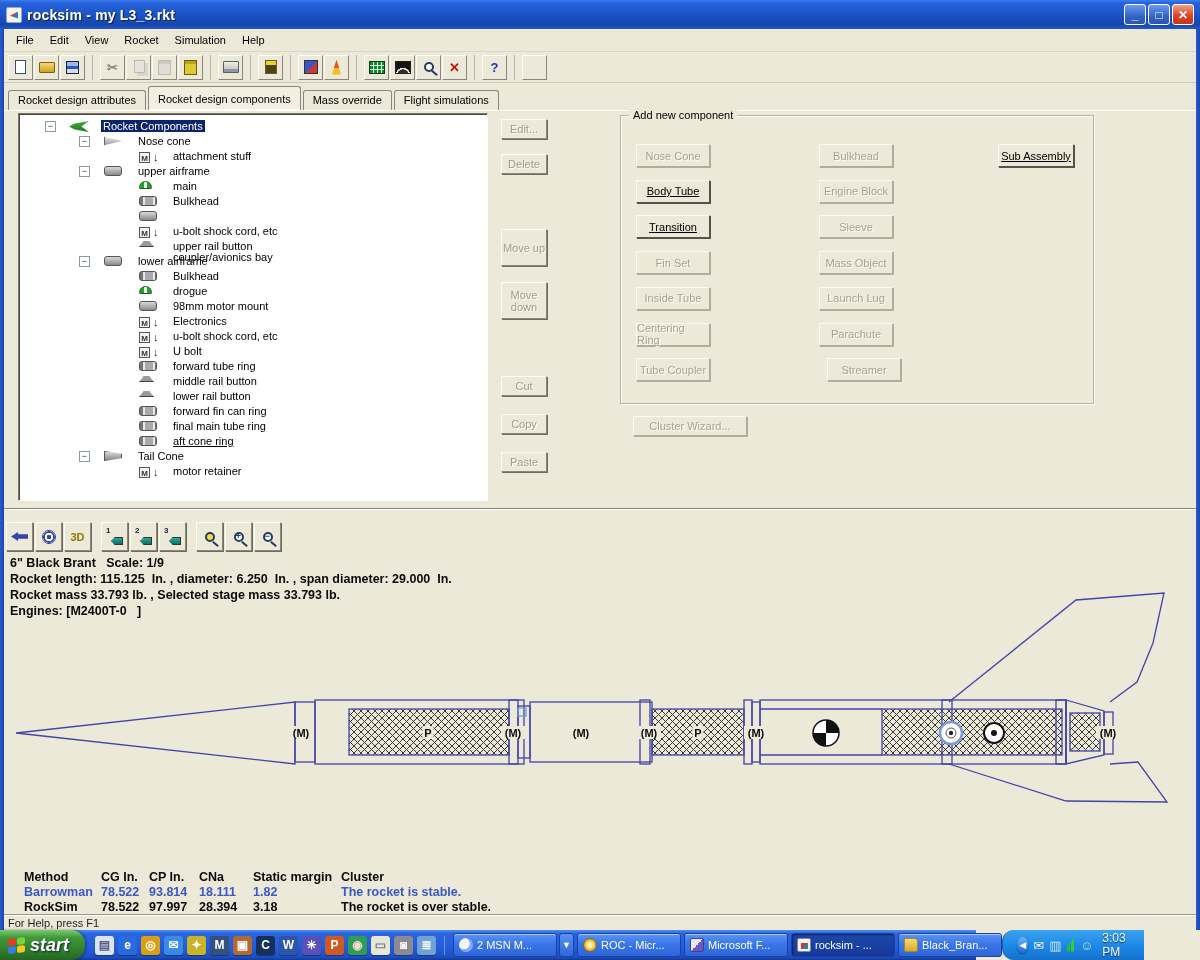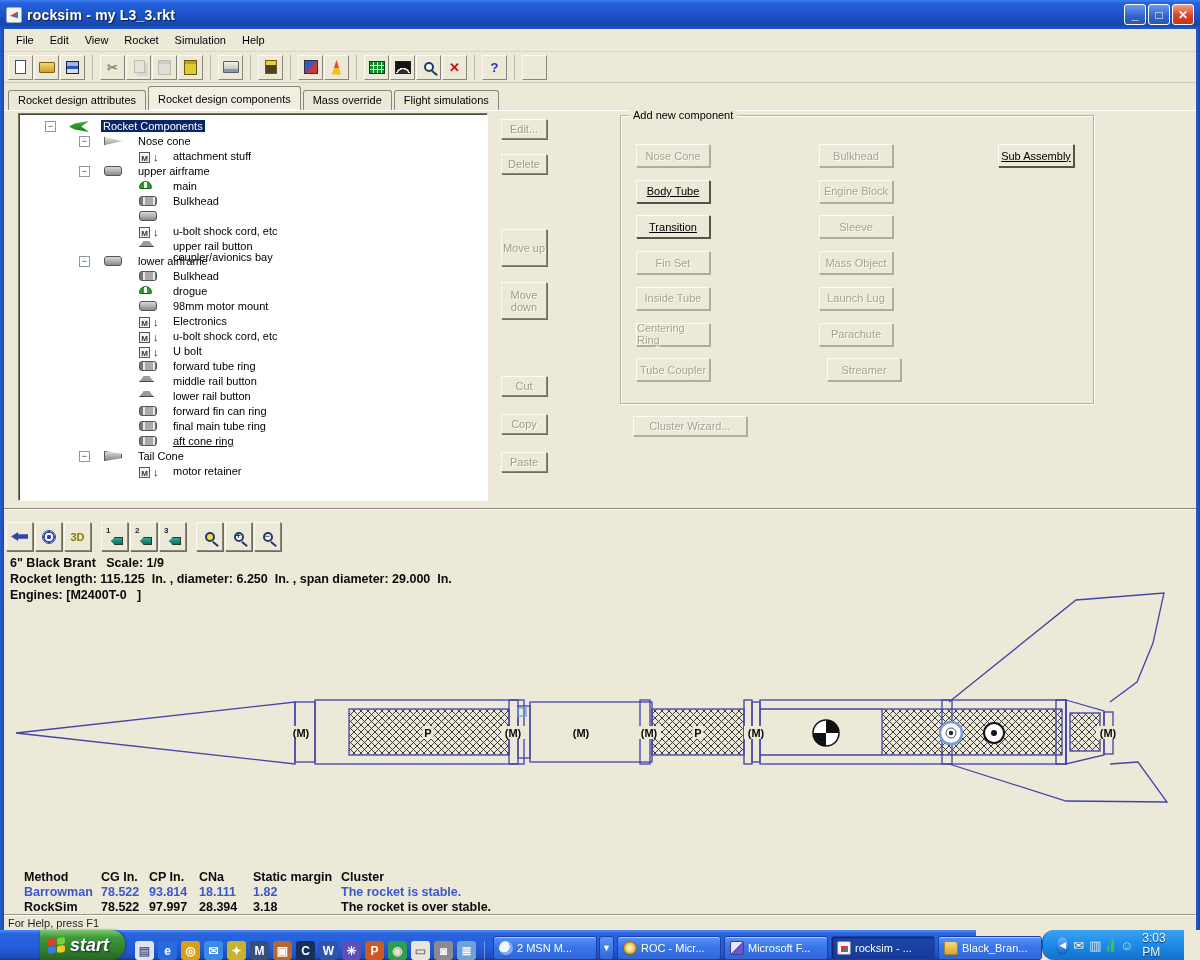--- a/index.html
+++ b/index.html
@@ -120,21 +120,21 @@
   .drawing { position:absolute; left:0; top:67px; width:1192px; height:235px; }
 
   .analysis { position:absolute; left:20px; top:352px; display:grid; grid-template-columns:77px 48px 50px 54px 88px auto;
     font-weight:bold; font-size:12.5px; line-height:15px; color:#0a0a0a; }
   .analysis .blue { color:#3959c8; }
 
   .statusline { position:absolute; left:0; top:396px; width:1192px; border-top:1px solid #9a978a; box-shadow:inset 0 1px 0 #fff; padding:2px 0 0 4px; font-size:11px; color:#222; height:16px; }
 
   
   .taskbar { position:absolute; left:0; top:930px; width:976px; height:30px;
-    background:linear-gradient(180deg,#4f8df8 0%,#2a65dd 12%,#245edc 55%,#1d4fc0 90%,#153a96 100%); display:flex; align-items:flex-end;padding-left:40px; }
+    background:linear-gradient(180deg,#4f8df8 0%,#2a65dd 12%,#245edc 55%,#1d4fc0 90%,#153a96 100%); display:flex; align-items:center; }
   .startbtn { height:30px; padding:0 16px 0 8px; border-radius:0 14px 14px 0;
     background:linear-gradient(180deg,#7bc873 0%,#3f9a39 25%,#2f7d2b 70%,#256423 100%);
     display:flex; align-items:center; gap:5px; box-shadow:1px 0 3px rgba(0,0,0,.4); }
   .startflag { width:17px; height:15px; display:grid; grid-template-columns:8px 8px; grid-template-rows:7px 7px; gap:1px; transform:skewY(-6deg); }
   .startflag b:nth-child(1){background:#e83a2a;} .startflag b:nth-child(2){background:#7ad13b;}
   .startflag b:nth-child(3){background:#3a7be8;} .startflag b:nth-child(4){background:#f8c820;}
   .startflag b { border-radius:2px; }
   .startlabel { color:#fff; font-style:italic; font-weight:bold; font-size:18px; text-shadow:1px 1px 2px #123; }
   .qlaunch { display:flex; align-items:center; gap:4px; padding:0 8px 0 10px; border-right:1px solid rgba(255,255,255,.35); }
   .qicon { width:19px; height:19px; border-radius:3px; display:flex; align-items:center; justify-content:center;
@@ -428,21 +428,21 @@
         <b class="vmag">
           <i class="pm">+</i>
         </b>
       </span>
       <span class="vbtn">
         <b class="vmag">
           <i class="pm">−</i>
         </b>
       </span>
     </div>
-  <div class="infoblock"><div>6" Black Brant   Scale: 1/9</div><div>Rocket length: 115.125  In. , diameter: 6.250  In. , span diameter: 29.000  In.</div><div>Engines: [M2400T-0   ]</div></div>
+  <div class="infoblock"><div>6" Black Brant   Scale: 1/9</div><div>Rocket length: 115.125  In. , diameter: 6.250  In. , span diameter: 29.000  In.</div><div>Rocket mass 33.793 lb. , Selected stage mass 33.793 lb.</div><div>Engines: [M2400T-0   ]</div></div>
 
   <svg class="drawing" viewBox="0 0 1192 235" xmlns="http://www.w3.org/2000/svg">
     <defs>
       <pattern id="xh" width="7" height="7" patternUnits="userSpaceOnUse">
         <path d="M0 0L7 7M7 0L0 7" stroke="#3a3a3a" stroke-width="1"></path>
       </pattern>
     </defs>
     <g fill="none" stroke="#4343a8" stroke-width="1.3">
 
       <path d="M12 148 L291 117 L291 179 Z"></path>

